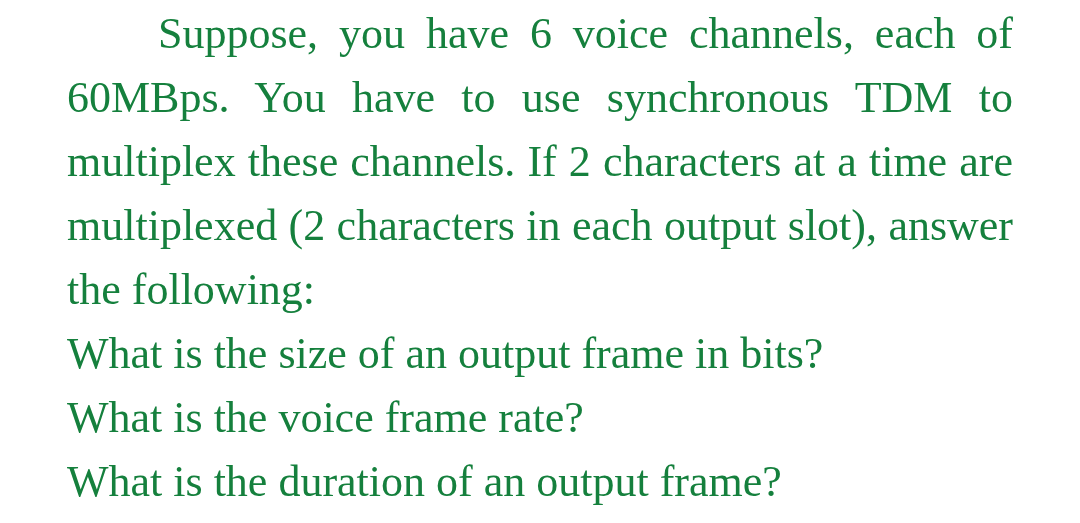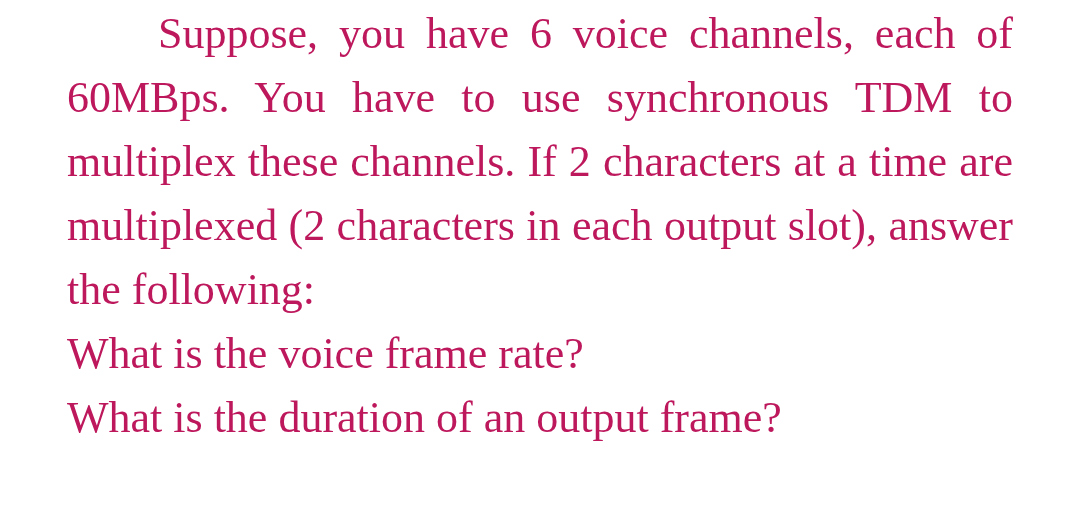--- a/index.html
+++ b/index.html
@@ -24,21 +24,21 @@
   }
 
   
   #question-block {
     position: absolute;
     left: 67px;
     top: 0px;
     width: 946px;
     font-size: 44px;
     line-height: 64px;
-    color: #be185d;
+    color: #15803d;
   }
 
   
   .para {
     margin: 0;
     padding: 0;
     text-align: justify;
     text-justify: inter-word;
     text-indent: 91px;
     
@@ -56,20 +56,21 @@
 </style>
 </head>
 <body>
 
 <div id="page">
 
   <div id="question-block">
 
     <p class="para">Suppose, you have 6 voice channels, each of 60MBps. You have to use synchronous TDM to multiplex these channels. If 2 characters at a time are multiplexed (2 characters in each output slot), answer the following:</p>
 
+    <p class="question-line">What is the size of an output frame in bits?</p>
 
     <p class="question-line">What is the voice frame rate?</p>
 
     <p class="question-line">What is the duration of an output frame?</p>
 
   </div>
 
 </div>
 
 </body></html>

